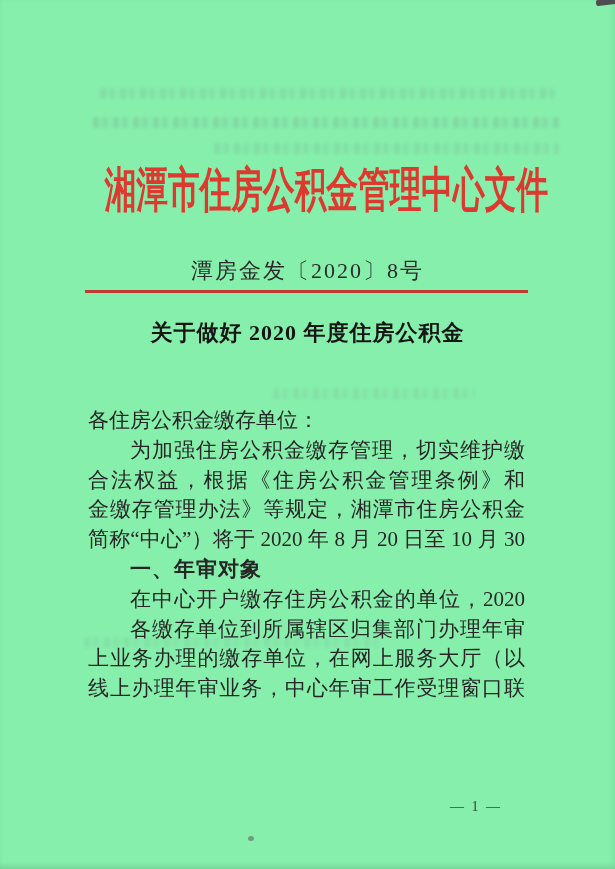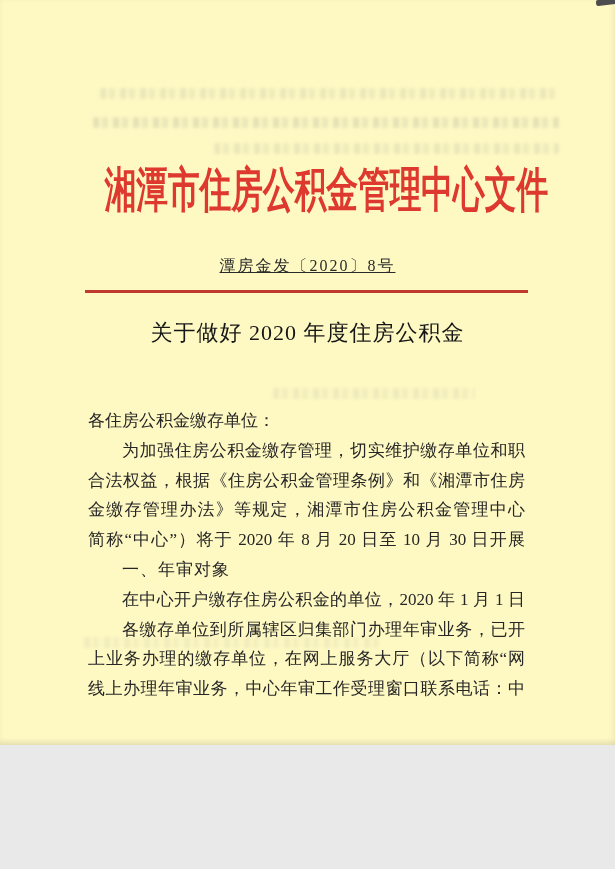--- a/index.html
+++ b/index.html
@@ -1,21 +1,21 @@
 <!DOCTYPE html>
 <html><head>
 <meta charset="utf-8">
 <style>
   html, body { margin: 0; padding: 0; background: #e9e9e9; }
   .page {
     position: relative;
     width: 615px;
-    height: 745px;
+    height: 869px;
     margin: 0;
-    background: #fef9c3;
+    background: #86efac;
     overflow: hidden;
     font-family: "Liberation Serif", "DejaVu Serif", serif;
     box-shadow: inset -3px 0 6px rgba(0,0,0,0.03), inset 0 -3px 6px rgba(0,0,0,0.04);
   }
 
   
   .bleed {
     position: absolute;
     height: 11px;
     border-radius: 2px;
@@ -70,65 +70,64 @@
     letter-spacing: 0px;
   }
 
   .doc-number {
     position: absolute;
     top: 256px;
     left: 0;
     width: 615px;
     text-align: center;
     color: #2b2b2b;
-    font-size: 16px;
+    font-size: 22px;
     letter-spacing: 2px;
-    text-decoration: underline;
   }
 
   .red-rule {
     position: absolute;
     top: 290px;
     left: 85px;
     width: 443px;
     height: 3px;
     background: #bf3a2f;
   }
 
   .doc-title {
     position: absolute;
     top: 317px;
     left: 0;
     width: 615px;
     text-align: center;
     color: #161616;
-    font-weight: 400;
+    font-weight: 700;
     font-size: 22px;
     line-height: 31px;
     letter-spacing: 1px;
   }
 
   .body-text {
     position: absolute;
     top: 406px;
     left: 88px;
     width: 437px;
     color: #262626;
-    font-size: 17px;
+    font-size: 21px;
     line-height: 29.8px;
   }
   .line {
     text-align: justify;
     text-align-last: justify;
     height: 29.8px;
     overflow: hidden;
   }
   .line.indent { text-indent: 2em; }
   .line.last { text-align-last: left; }
-  .line.heading { font-weight: 400; letter-spacing: 1px; }
+  .line.heading { font-weight: 700; letter-spacing: 1px; }
 
   .page-number {
     position: absolute;
     top: 799px;
     left: 450px;
     width: 120px;
     color: #3a3a3a;
     font-size: 14px;
     letter-spacing: 2px;
     white-space: nowrap;

